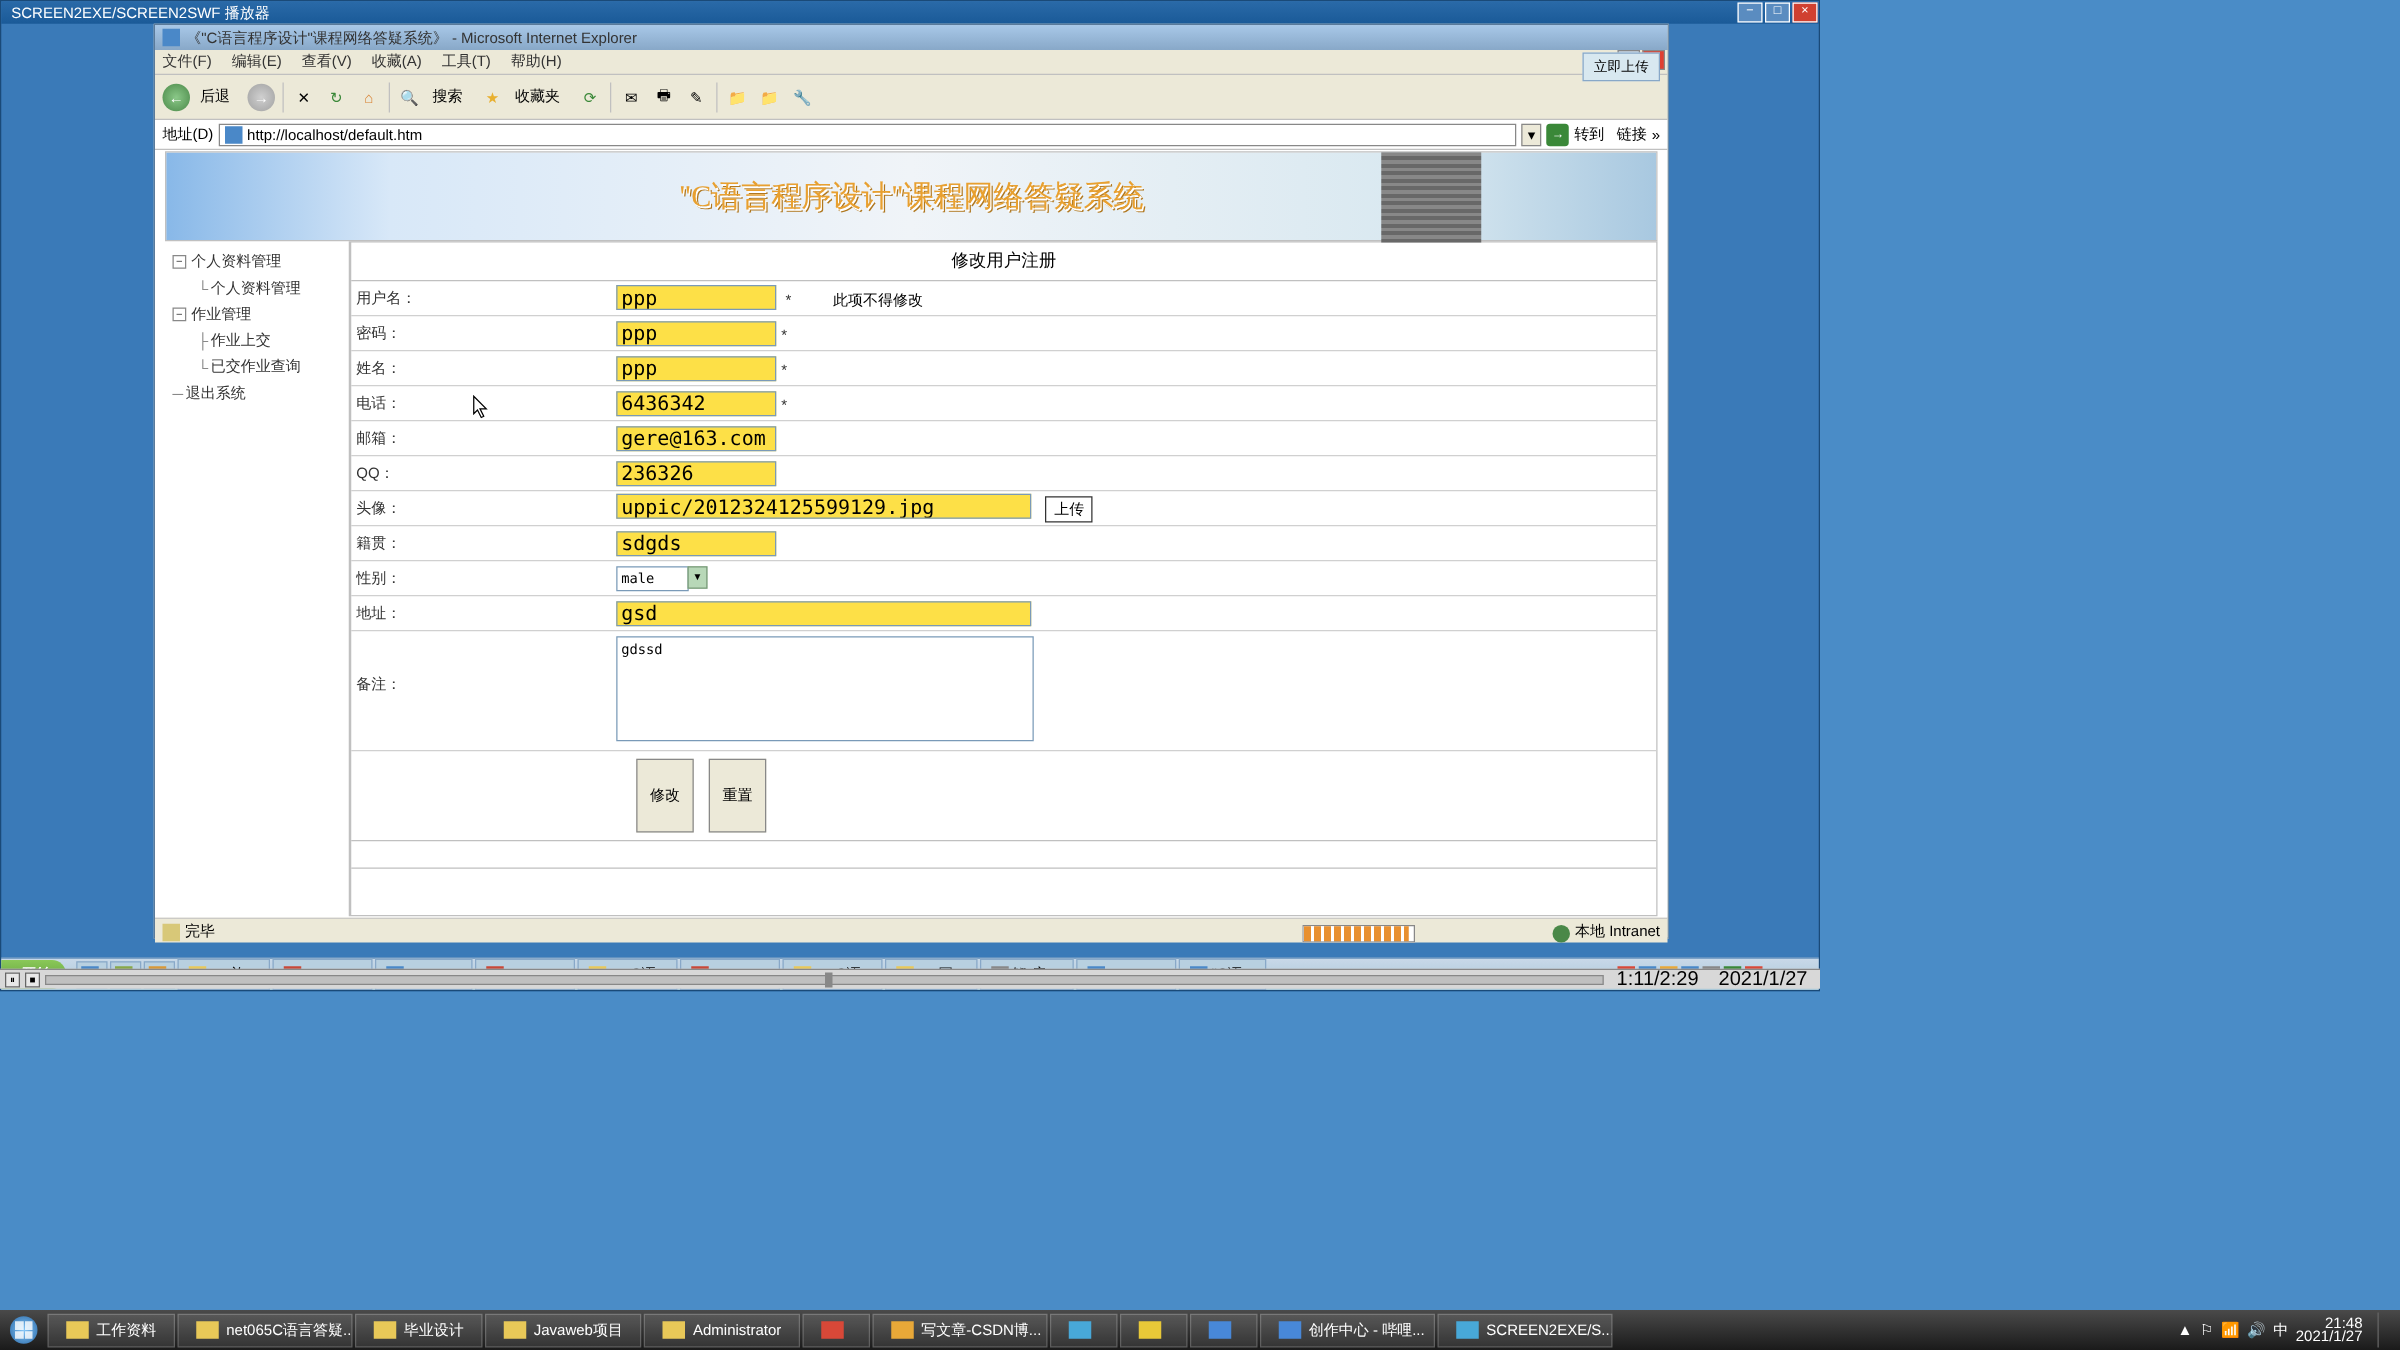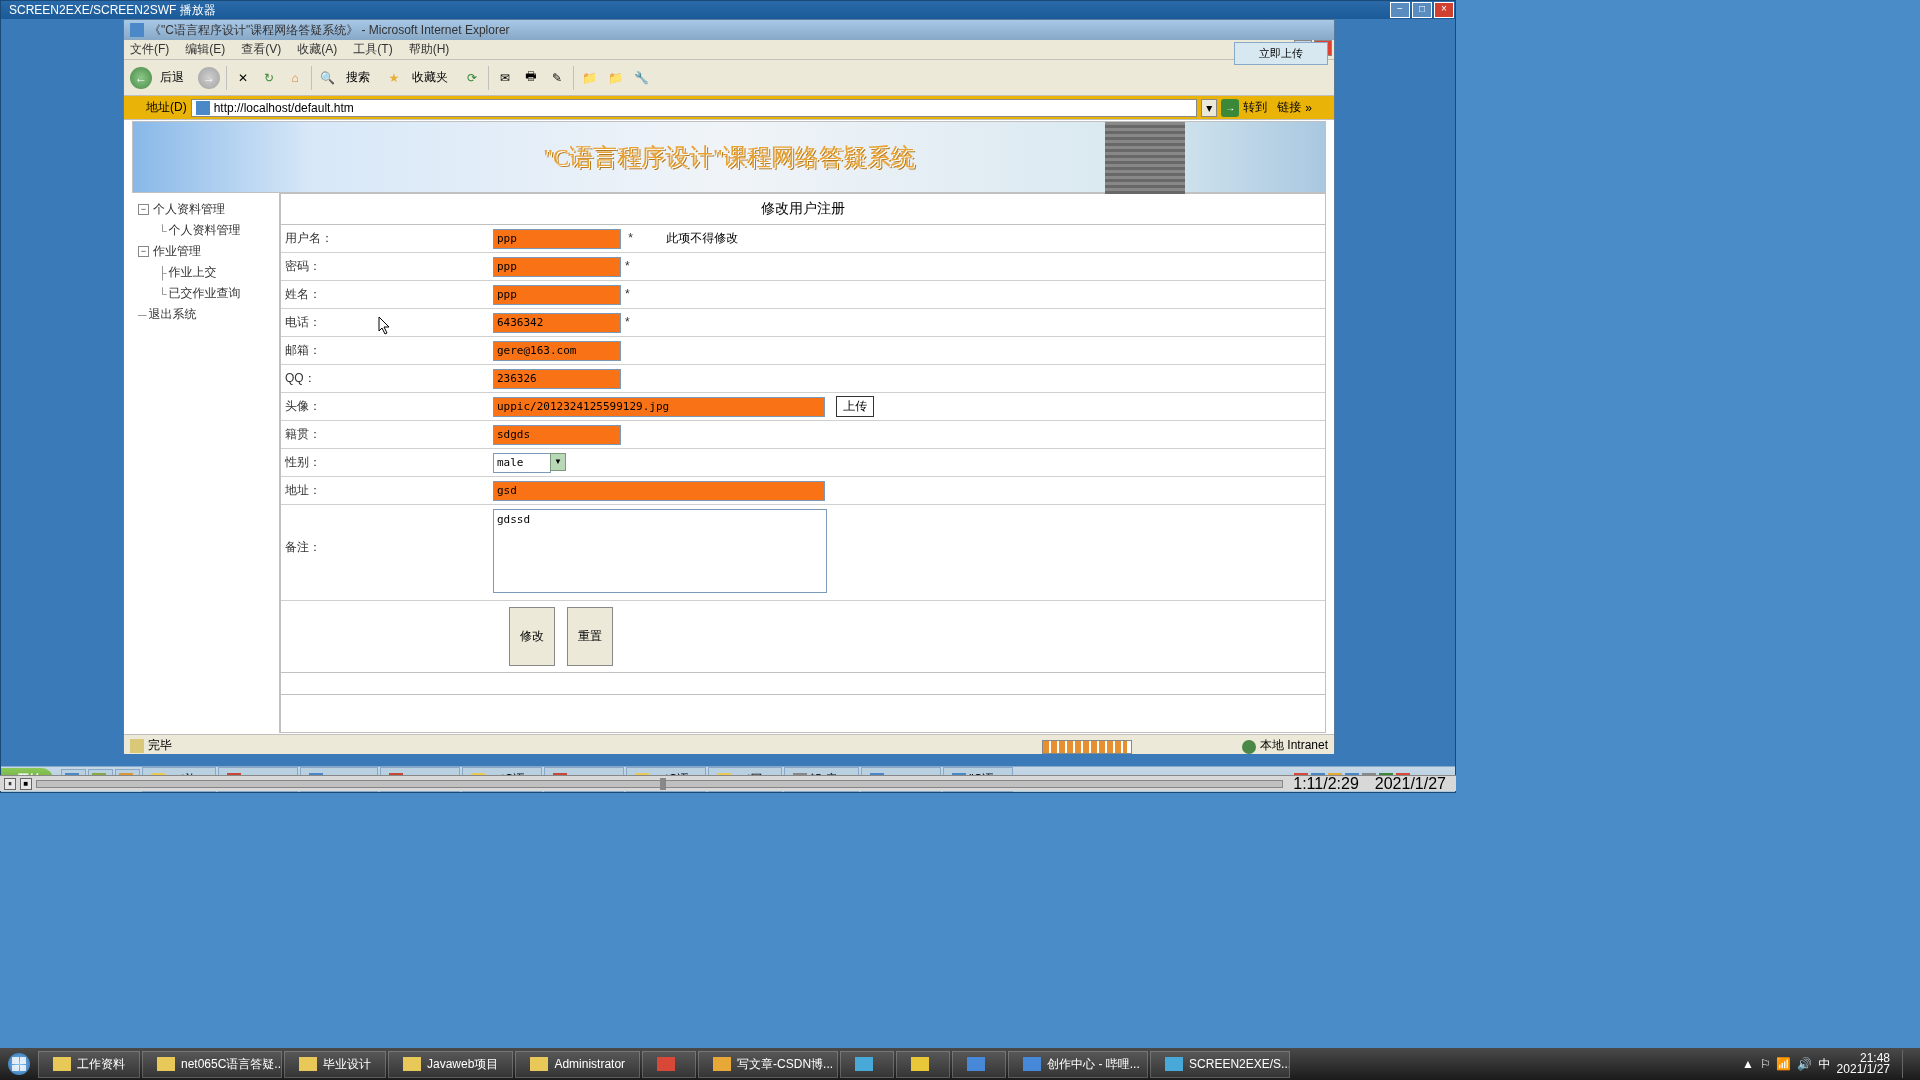--- a/index.html
+++ b/index.html
@@ -8,49 +8,49 @@
 .outer-title{height:18px;background:linear-gradient(#2a6aa8,#1a5a98);color:#fff;padding:2px 8px;font-size:11px;display:flex;align-items:center}
 .outer-title-btns{position:absolute;right:0;top:0;display:flex}
 .outer-title-btns div{width:20px;height:16px;margin:1px;background:#5a8cc0;border:1px solid #fff;text-align:center;color:#fff;font-size:10px;line-height:12px}
 .outer-title-btns .close{background:#d04030}
 .ie-window{position:absolute;top:18px;left:122px;width:1212px;height:732px;background:#ece9d8;border:1px solid #5a7a9a}
 .ie-title{height:20px;background:linear-gradient(#a8c8e8,#88a8c8);display:flex;align-items:center;padding:0 6px;color:#333}
 .ie-title-icon{width:14px;height:14px;background:#4a88c8;margin-right:5px}
 .ie-title-btns{position:absolute;right:2px;top:20px;display:flex}
 .ie-title-btns div{width:18px;height:16px;background:#c8d8e8;border:1px solid #888;margin-left:2px;text-align:center;line-height:14px}
 .ie-title-btns .x{background:#e04030;color:#fff}
-.ext-btn{position:absolute;right:6px;top:22px;padding:3px 24px;background:#d8e8f0;border:1px solid #88a8c8;font-size:11px}
+.ext-btn{position:absolute;right:6px;top:22px;padding:3px 8px;background:#d8e8f0;border:1px solid #88a8c8;font-size:11px}
 .ie-menu{height:20px;background:#ece9d8;border-bottom:1px solid #c0c0c0;display:flex;align-items:center;padding:0 6px;gap:16px}
 .ie-menu span{color:#333}
 .ie-toolbar{height:36px;background:#ece9d8;border-bottom:1px solid #c0c0c0;display:flex;align-items:center;padding:0 6px;gap:6px}
 .tb-btn{width:22px;height:22px;border-radius:11px;display:flex;align-items:center;justify-content:center}
 .tb-back{background:radial-gradient(#8ac888,#4a8848);color:#fff;font-weight:bold}
 .tb-fwd{background:radial-gradient(#d0d0d0,#a0a0a0);color:#fff}
 .tb-sep{width:1px;height:24px;background:#c0c0c0}
 .tb-icon{width:20px;height:20px;display:flex;align-items:center;justify-content:center}
 .tb-label{margin-left:2px;margin-right:8px}
-.ie-addr{height:24px;background:#eab308;border-bottom:1px solid #c0c0c0;display:flex;align-items:center;padding:0 22px}
+.ie-addr{height:24px;background:#ffffff;border-bottom:1px solid #c0c0c0;display:flex;align-items:center;padding:0 6px}
 .addr-input{flex:1;height:18px;border:1px solid #888;background:#fff;padding:0 4px;display:flex;align-items:center;margin:0 4px}
 .go-btn{width:18px;height:18px;background:#3a8838;border-radius:3px;color:#fff;text-align:center;line-height:18px;font-size:10px;margin:0 4px}
 .content-area{background:#fff;height:614px;position:relative;overflow:hidden}
 .banner{height:72px;background:linear-gradient(90deg,#88b8e8 0%,#d8e8f8 15%,#f0f4f8 50%,#d8e8f0 85%,#a8c8e0 100%);margin:1px 8px 0 8px;display:flex;align-items:center;justify-content:center;position:relative;border:1px solid #c0c0c0}
 .banner-title{font-size:24px;font-family:"KaiTi","STKaiti";color:#e8a030;text-shadow:1px 1px #fff,2px 2px #b07820}
 .banner-bldg{position:absolute;right:140px;top:0;width:80px;height:72px;background:repeating-linear-gradient(0deg,#686868 0 3px,#888 3px 6px)}
 .main-layout{display:flex;margin:0 8px;height:540px}
 .sidebar{width:148px;border-right:1px solid #c0c0c0;padding:6px;background:#fff}
 .tree-item{padding:2px 0;display:flex;align-items:center;color:#333}
 .tree-toggle{width:11px;height:11px;border:1px solid #888;text-align:center;line-height:9px;font-size:9px;margin-right:4px}
 .tree-child{padding-left:20px}
 .tree-dash{color:#888;margin-right:2px}
 .form-area{flex:1;border:1px solid #c0c0c0}
 .form-title{text-align:center;padding:6px;font-size:14px;border-bottom:1px solid #c0c0c0}
 .form-row{display:flex;align-items:center;border-bottom:1px solid #d0d0d0;min-height:28px}
 .form-label{width:212px;padding:4px 0 4px 4px;color:#333}
 .form-value{padding:2px 0}
-.txt-input{border:1px solid #7a9ab8;background:#f97316;height:20px;padding:0 3px;font-family:monospace;font-size:11px}
+.txt-input{border:1px solid #7a9ab8;background:#fde047;height:20px;padding:0 3px;font-family:monospace;font-size:16px}
 .w128{width:128px}
 .w330{width:332px}
 .star{margin-left:4px;color:#333}
 .note{margin-left:30px}
 .sel{width:58px;height:20px;border:1px solid #7a9ab8;background:#fff;display:inline-flex;align-items:center;padding:0 3px;font-family:monospace;font-size:11px}
 .sel-btn{width:16px;height:18px;background:#b8d8b8;border:1px solid #7a9a7a;text-align:center;line-height:16px;font-size:8px;margin-left:-1px;display:inline-block;vertical-align:top}
 .tarea{width:334px;height:84px;border:1px solid #7a9ab8;background:#fff;padding:3px;font-family:monospace;font-size:11px;resize:none}
 .btn-row{padding:6px 0 6px 228px}
 .form-btn{padding:20px 10px;border:1px solid #888;background:#ece9d8;margin-right:12px}
 .upload-btn{padding:1px 6px;border:1px solid #333;margin-left:8px;background:#fff}

